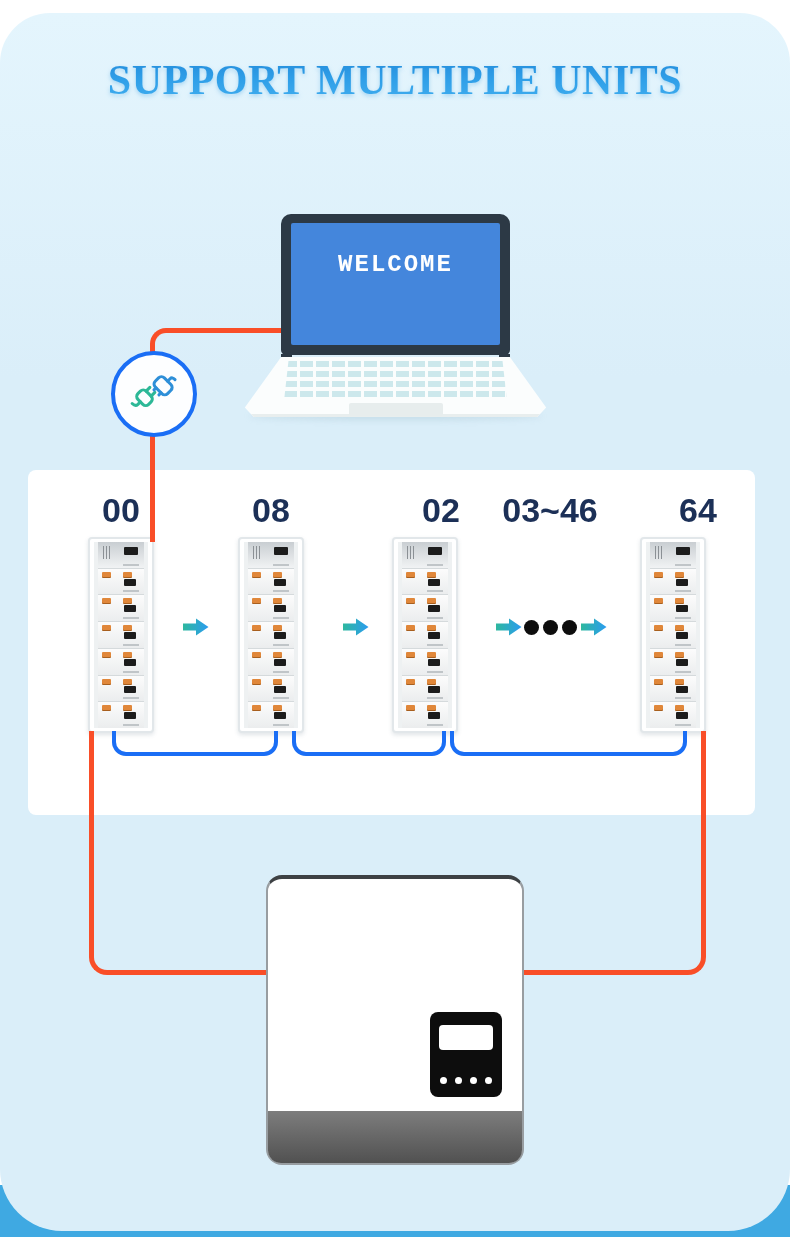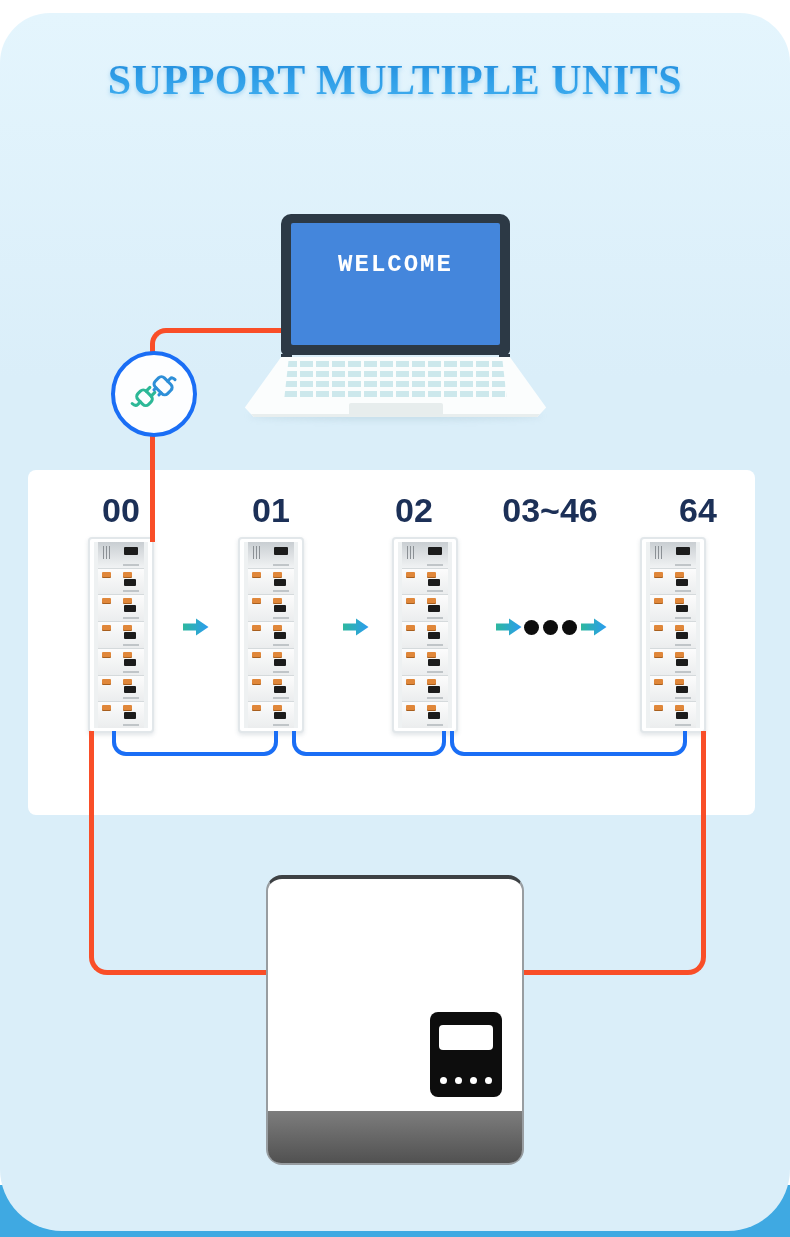--- a/index.html
+++ b/index.html
@@ -54,21 +54,21 @@
         background-image:repeating-linear-gradient(90deg,transparent 0 13px,#fbfdfd 13px 16px),
                          repeating-linear-gradient(180deg,#cde8ec 0 6px,#fbfdfd 6px 10px);
         clip-path:polygon(2% 0,98% 0,100% 100%,0 100%);}
   .touchpad{position:absolute;left:106px;width:94px;top:46px;height:13px;background:#e7eded;border-radius:2px;}
 
   
   .panel{position:absolute;z-index:2;left:28px;top:470px;width:727px;height:345px;background:#ffffff;
         border-radius:8px;}
   .unit-label{position:absolute;top:22px;transform:translateX(-50%);font-size:34px;line-height:36px;
         font-weight:bold;color:#1c3057;white-space:nowrap;}
-  .ul0{left:93px;} .ul1{left:243px;} .ul2{left:386px;} .ul3{left:522px;} .ul4{left:670px;}
+  .ul0{left:93px;} .ul1{left:243px;} .ul2{left:413px;} .ul3{left:522px;} .ul4{left:670px;}
 
   .cabinet{position:absolute;top:67px;width:66px;height:196px;background:#ffffff;
         border:2px solid #e2e7ea;border-radius:4px;padding:3px 4px;box-sizing:border-box;
         box-shadow:0 2px 4px rgba(90,110,125,.18);}
   .c0{left:60px;} .c1{left:210px;} .c2{left:364px;} .c3{left:612px;}
   .cab-inner{height:100%;display:flex;flex-direction:column;gap:1px;background:#d5dadc;
         border-left:4px solid #eef1f2;border-right:4px solid #eef1f2;}
   .module{flex:1;position:relative;background:linear-gradient(180deg,#fcfcfc,#ebedee);}
   .module.top{background:linear-gradient(180deg,#c9ced2,#f1f3f4);}
   .module i{position:absolute;display:block;}
@@ -145,21 +145,21 @@
     </div>
     <div class="bezel">
       <div class="screen">
         <span class="screen-text">WELCOME</span>
       </div>
     </div>
   </div>
 
   <div class="panel">
     <div class="unit-label ul0">00</div>
-    <div class="unit-label ul1">01</div>
+    <div class="unit-label ul1">08</div>
     <div class="unit-label ul2">02</div>
     <div class="unit-label ul3">03~46</div>
     <div class="unit-label ul4">64</div>
 
     <div class="cabinet c0">
         <div class="cab-inner">
           <div class="module top">
             <i class="vent"></i>
             <i class="disp"></i>
             <i class="ttext"></i>

